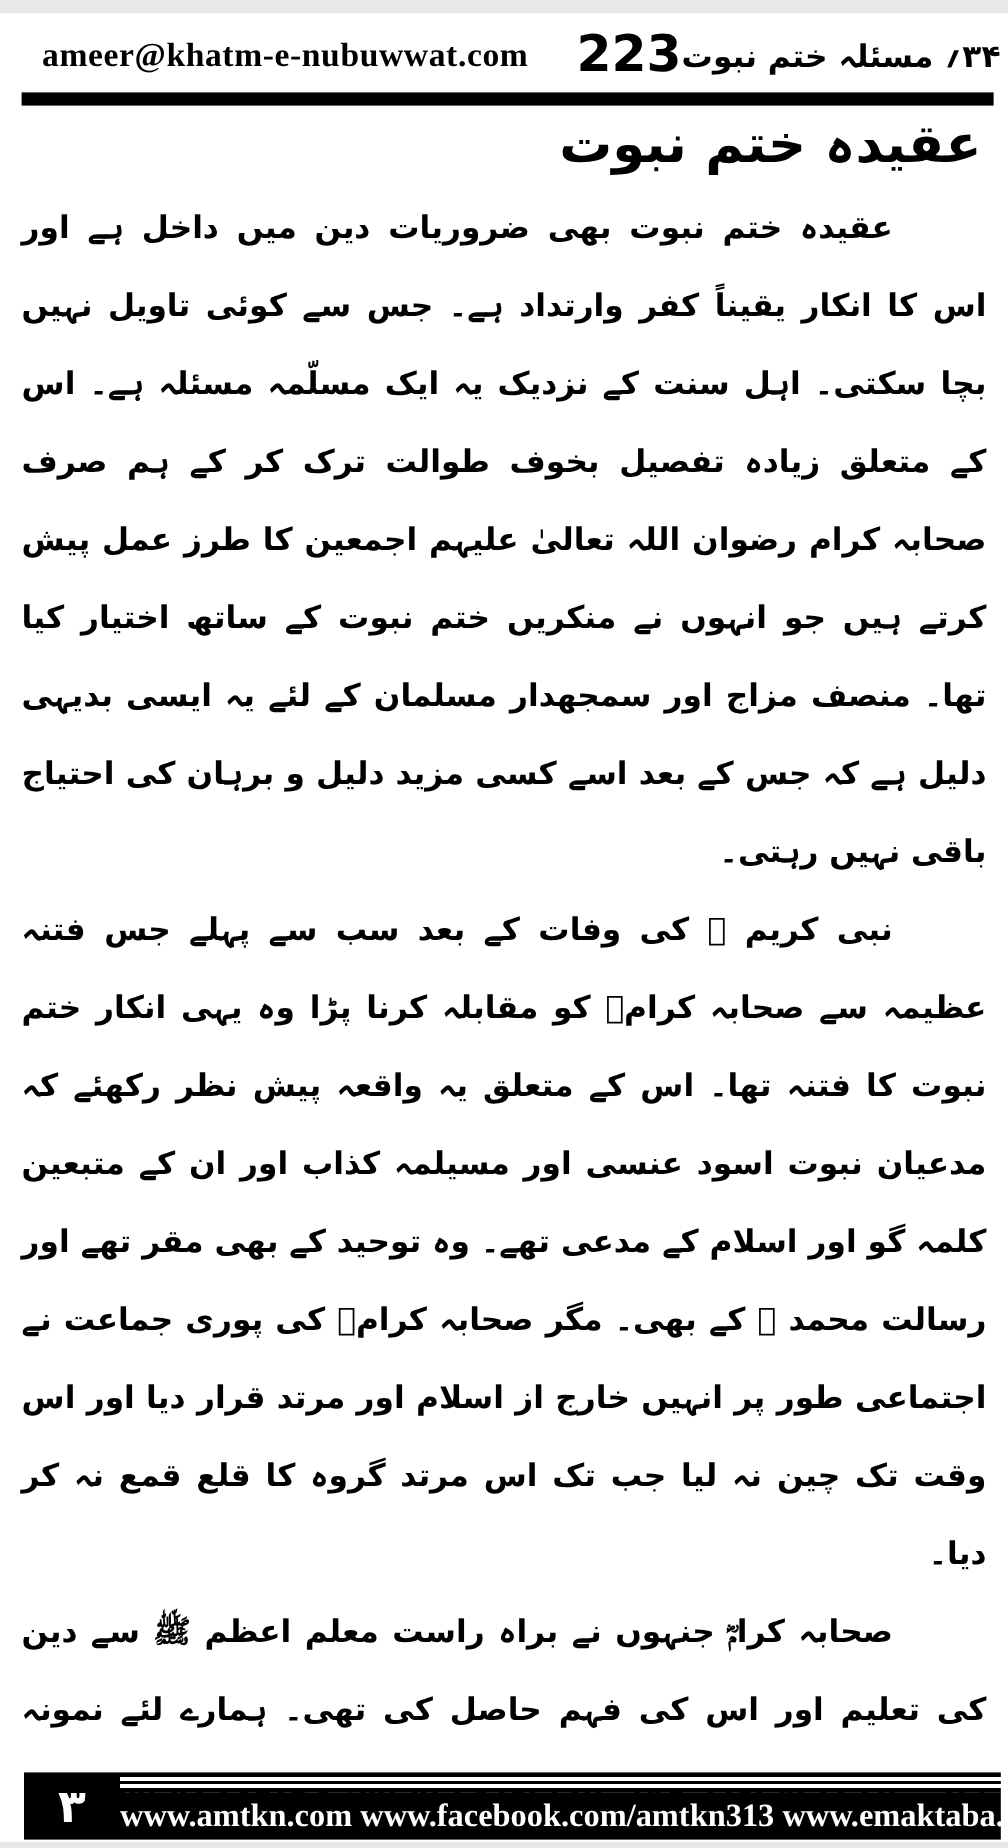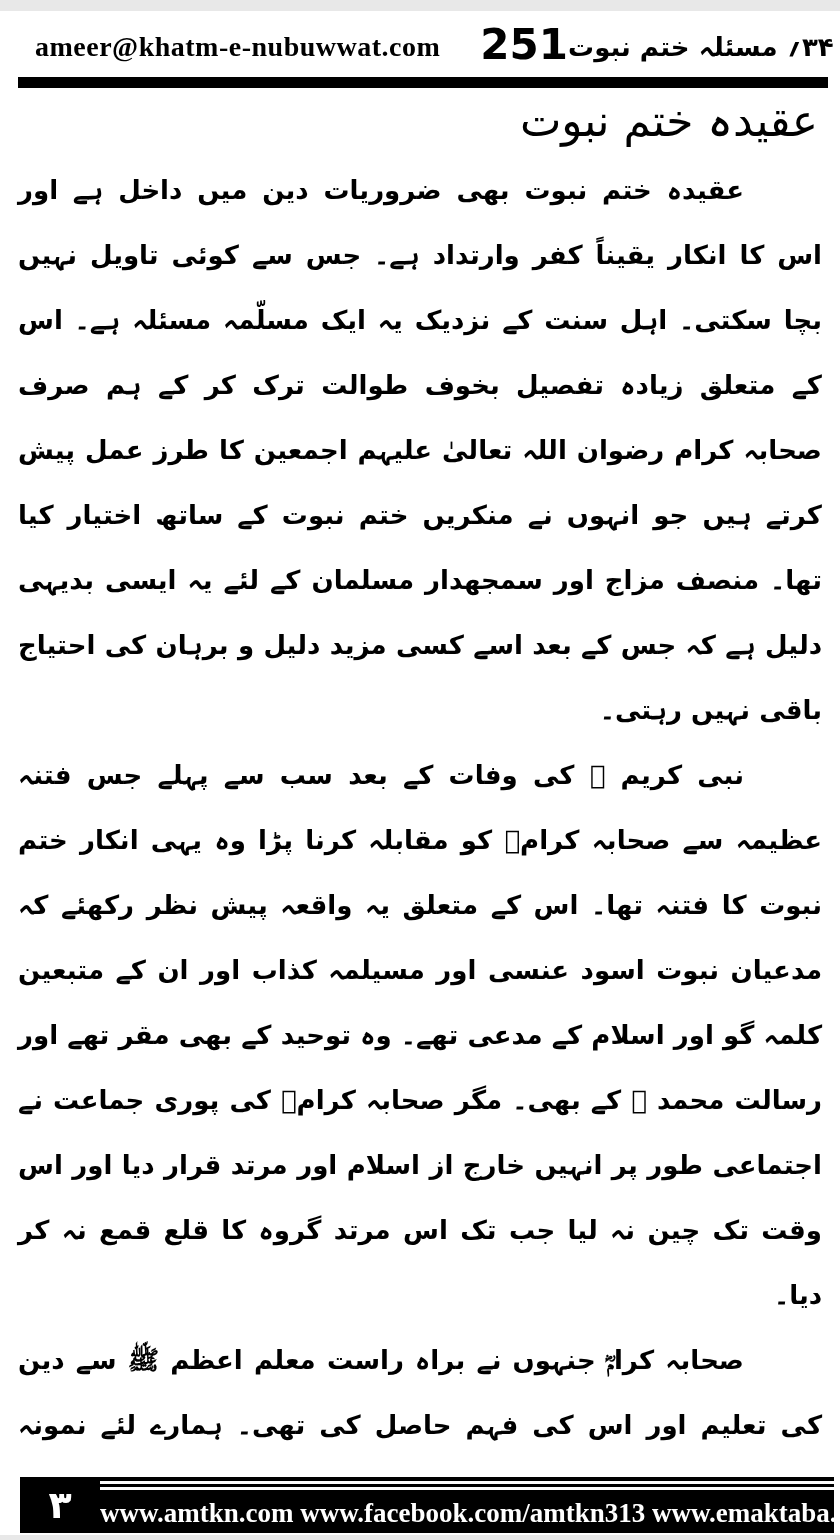--- a/index.html
+++ b/index.html
@@ -55,21 +55,21 @@
 
   
   .content {
     position: absolute;
     top: 84px; left: 18px; right: 18px;
     direction: rtl;
   }
   .title {
     margin: 0 4px 10px 0;
     font-size: 44px;
-    font-weight: normal;
+    font-weight: bold;
     text-align: right;
     line-height: 1.2;
   }
   .content p {
     margin: 0;
     font-size: 26px;
     font-weight: bold;
     line-height: 65px;
     text-align: justify;
     text-indent: 78px;
@@ -114,21 +114,21 @@
     white-space: nowrap;
   }
 </style>
 </head>
 <body>
 
 <div class="page">
 
   <div class="header">
     <span class="email">ameer@khatm-e-nubuwwat.com</span>
-    <span class="pagenum-top">251</span>
+    <span class="pagenum-top">223</span>
     <span class="booktitle">احتساب جلد ۳۴؍ مسئلہ ختم نبوت</span>
   </div>
 
   <div class="rule"></div>
 
   <div class="content">
     <h1 class="title">عقیدہ ختم نبوت</h1>
     <p>عقیدہ ختم نبوت بھی ضروریات دین میں داخل ہے اور اس کا انکار یقیناً کفر وارتداد ہے۔ جس سے کوئی تاویل نہیں بچا سکتی۔ اہل سنت کے نزدیک یہ ایک مسلّمہ مسئلہ ہے۔ اس کے متعلق زیادہ تفصیل بخوف طوالت ترک کر کے ہم صرف صحابہ کرام رضوان اللہ تعالیٰ علیہم اجمعین کا طرز عمل پیش کرتے ہیں جو انہوں نے منکریں ختم نبوت کے ساتھ اختیار کیا تھا۔ منصف مزاج اور سمجھدار مسلمان کے لئے یہ ایسی بدیہی دلیل ہے کہ جس کے بعد اسے کسی مزید دلیل و برہان کی احتیاج باقی نہیں رہتی۔</p>
     <p>نبی کریم ﷺ کی وفات کے بعد سب سے پہلے جس فتنہ عظیمہ سے صحابہ کرامؓ کو مقابلہ کرنا پڑا وہ یہی انکار ختم نبوت کا فتنہ تھا۔ اس کے متعلق یہ واقعہ پیش نظر رکھئے کہ مدعیان نبوت اسود عنسی اور مسیلمہ کذاب اور ان کے متبعین کلمہ گو اور اسلام کے مدعی تھے۔ وہ توحید کے بھی مقر تھے اور رسالت محمد ﷺ کے بھی۔ مگر صحابہ کرامؓ کی پوری جماعت نے اجتماعی طور پر انہیں خارج از اسلام اور مرتد قرار دیا اور اس وقت تک چین نہ لیا جب تک اس مرتد گروہ کا قلع قمع نہ کر دیا۔</p>
     <p>صحابہ کرامؓ جنہوں نے براہ راست معلم اعظم ﷺ سے دین کی تعلیم اور اس کی فہم حاصل کی تھی۔ ہمارے لئے نمونہ ہیں۔ ان کا یہ طرز عمل ایک طرف تو اس حقیقت کو اور زیادہ روشن کر دیتا ہے کہ عقیدۂ ختم نبوت ضروریات دین میں داخل اور اس کا بہت ہی اہم جز ہے۔ جس کی حفاظت کرنا بہت ہی اہم فریضہ ہے۔ دوسری طرف یہ بھی بتا رہا ہے کہ اس کے منکرین کو قطعی طور پر خارج از اسلام قرار دیا جائے گا اور اس سلسلہ میں کسی تاویل و توجیہہ کو قابل سماعت نہ سمجھا جائے گا۔</p>

